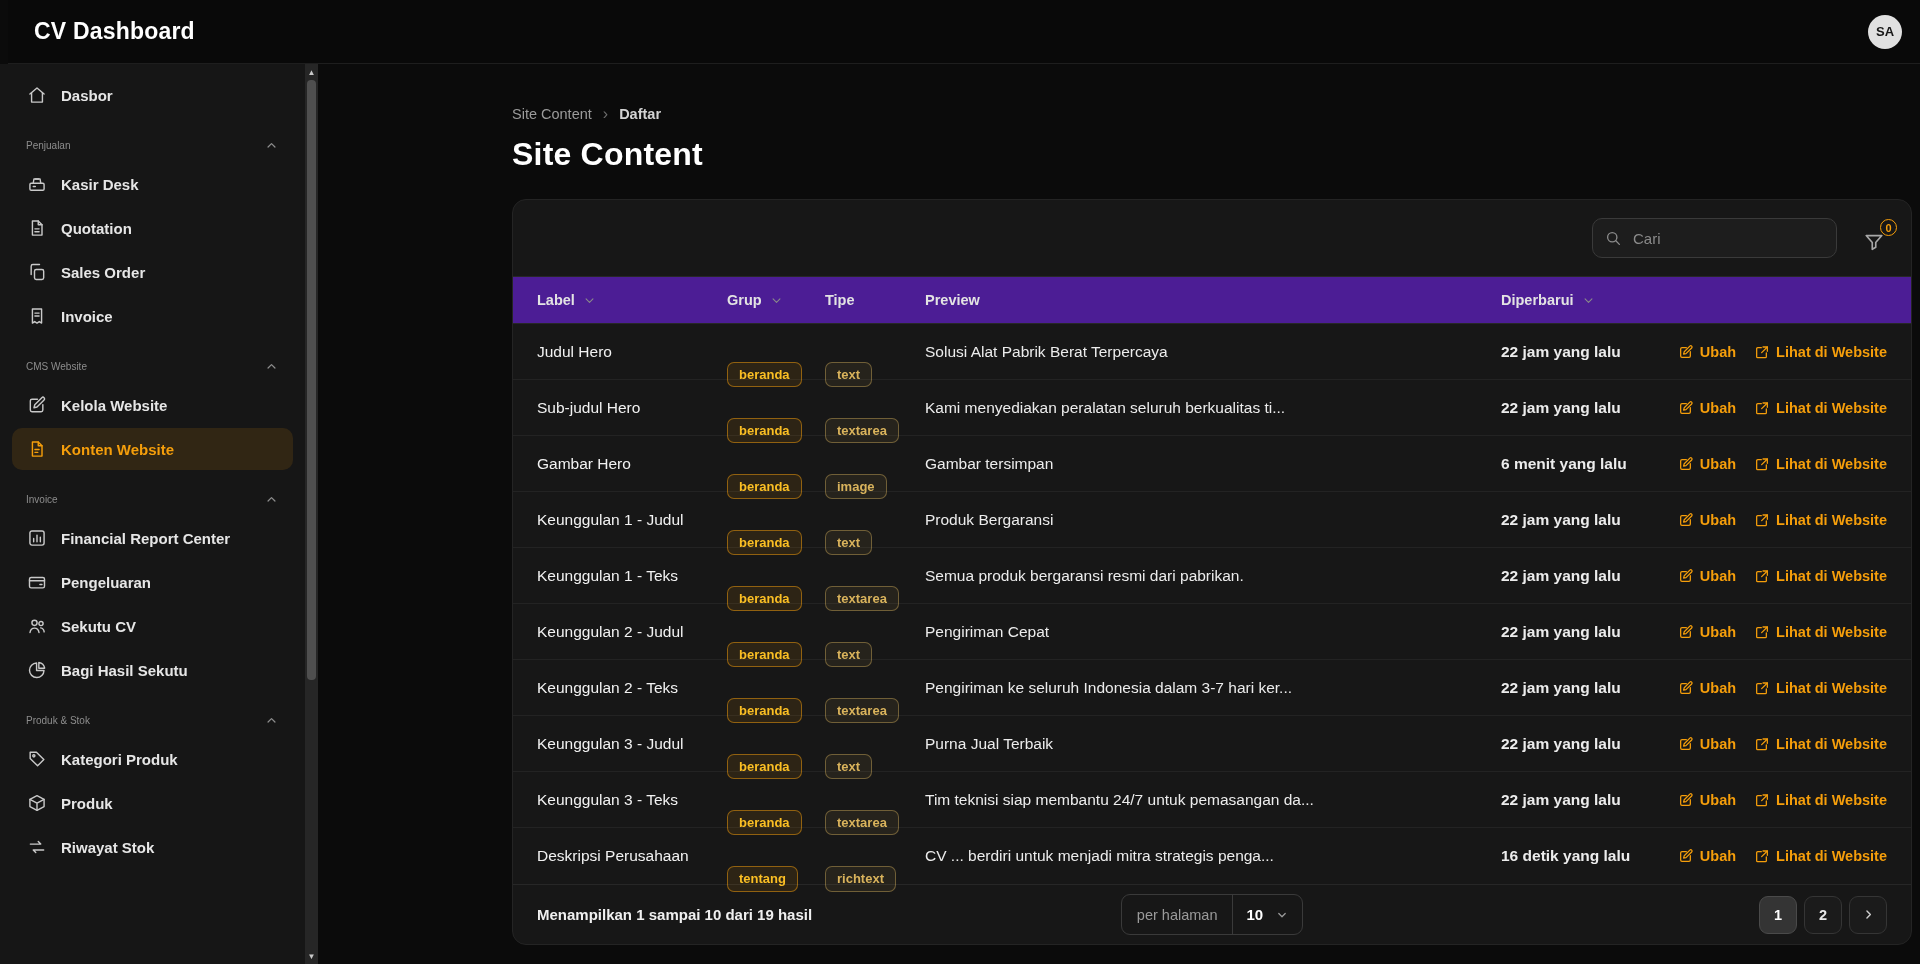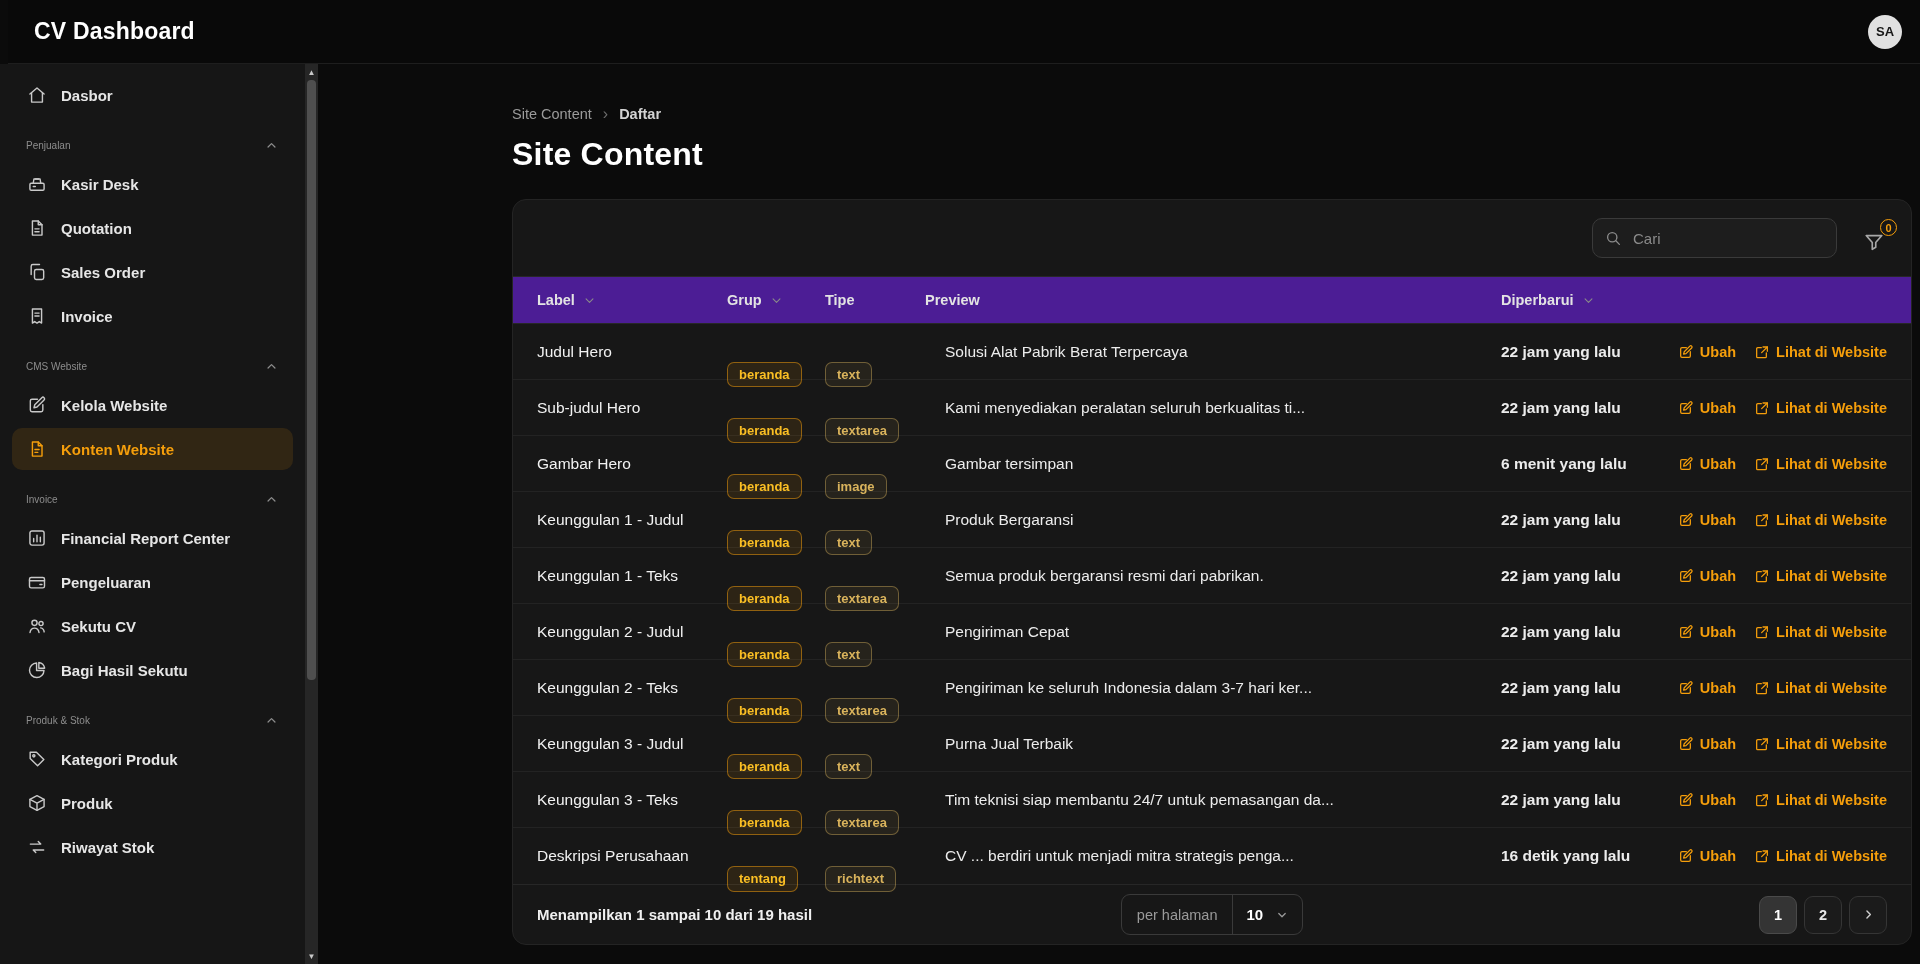--- a/index.html
+++ b/index.html
@@ -73,21 +73,21 @@
   .th { display:flex; align-items:center; gap:7px; font-size:14.5px; font-weight:700; color:#e3e3e3; white-space:nowrap; }
   .sort-icon { width:15px; height:15px; color:#8a8a8a; display:inline-flex; }
   .sort-icon svg { width:100%; height:100%; }
   .tr { height:56px; border-bottom:1px solid #232323; font-size:15.5px; }
   .tr:last-child { border-bottom:0; }
   .cell { white-space:nowrap; overflow:hidden; text-overflow:ellipsis; }
   .cell-label { font-weight:500; color:#f2f2f2; }
   .badge { display:inline-block; padding:4px 11px; border-radius:7px; font-size:13px; font-weight:700; line-height:1.2;margin-top:46px; }
   .badge-group { color:#fbbf24; background:rgba(245,158,11,.10); border:1px solid rgba(245,158,11,.5); }
   .badge-type { color:#d9b35c; background:rgba(217,179,92,.08); border:1px solid rgba(217,179,92,.42); }
-  .cell-preview { color:#ececec;margin-left:20px; }
+  .cell-preview { color:#ececec; }
   .cell-updated { font-weight:600; color:#ececec; }
   .cell-actions { display:flex; justify-content:flex-end; gap:18px; overflow:visible; }
   .action-link { display:inline-flex; align-items:center; gap:6px; color:var(--accent);
     font-weight:700; font-size:14.5px; cursor:pointer; white-space:nowrap; text-decoration:none; }
   .a-icon { width:16px; height:16px; display:inline-flex; }
   .a-icon svg { width:100%; height:100%; }
 
   
   .tfoot { display:flex; align-items:center; padding:9px 24px; border-top:1px solid #272727; }
   .tfoot-summary { flex:1; font-size:15px; font-weight:700; color:#f0f0f0; }

